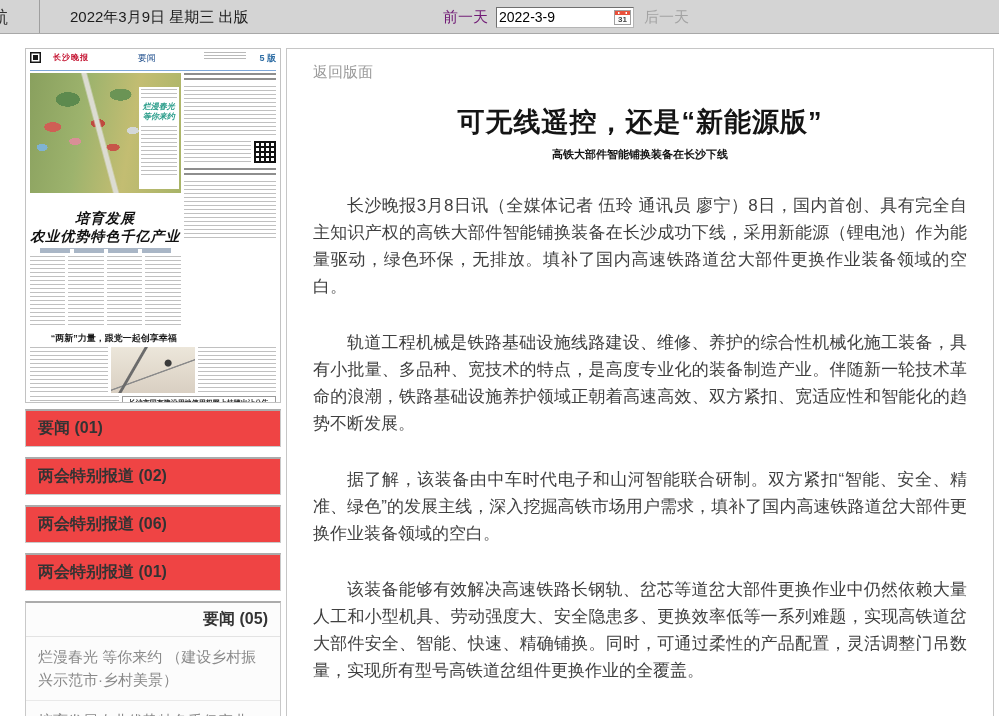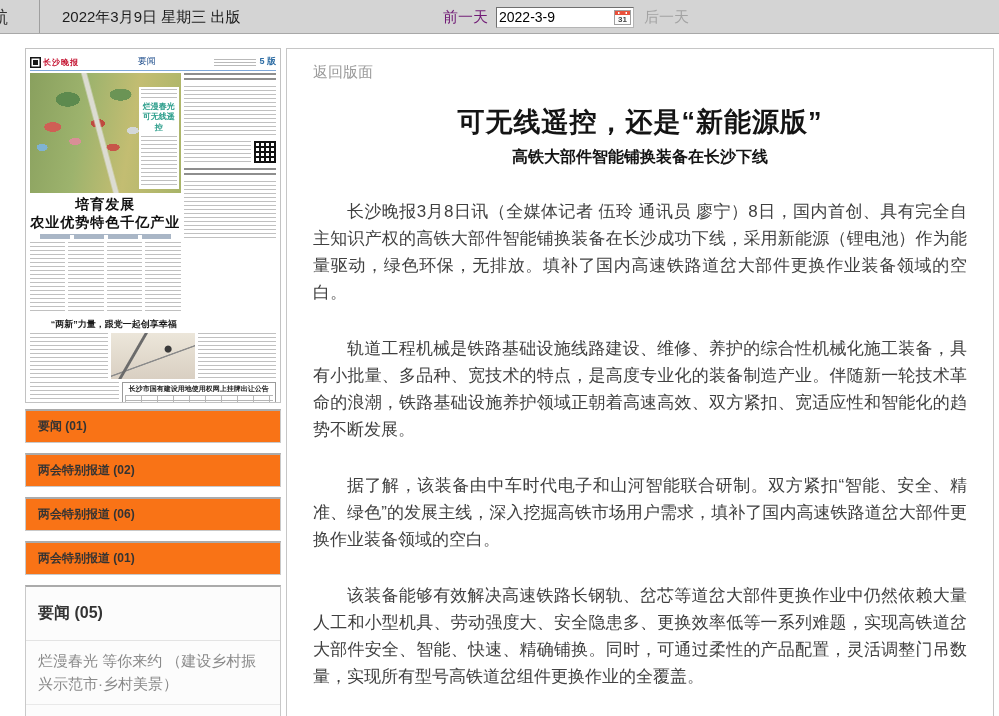--- a/index.html
+++ b/index.html
@@ -5,59 +5,59 @@
   html,body{margin:0;padding:0;}
   body{
     width:999px;height:716px;overflow:hidden;position:relative;
     background:#ffffff;font-family:"Liberation Sans",sans-serif;
   }
   
   .topbar{position:absolute;left:0;top:0;width:999px;height:33px;background:#d4d4d4;border-bottom:1px solid #a8a8a8;}
   .topbar-clip{position:absolute;left:0;top:6px;width:22px;height:22px;overflow:hidden;}
   .topbar-clip span{display:inline-block;margin-left:-9px;font-size:17px;color:#333;}
   .topbar-divider{position:absolute;left:39px;top:0;width:1px;height:33px;background:#9f9f9f;}
-  .publish-date{position:absolute;left:62px;top:8px;font-size:15px;color:#1c1c1c;}
+  .publish-date{position:absolute;left:70px;top:8px;font-size:15px;color:#1c1c1c;}
   .nav-group{position:absolute;left:443px;top:5px;height:24px;display:flex;align-items:center;}
   .prev-day{font-size:15px;color:#701a75;cursor:pointer;}
   .next-day{font-size:15px;color:#a3a3a3;margin-left:10px;}
   .date-box{width:138px;height:21px;margin-left:8px;background:#fff;border:1px solid;border-color:#6f6f6f #b5b5b5 #b5b5b5 #6f6f6f;display:flex;align-items:center;padding:0 2px;box-sizing:border-box;}
   .date-field{flex:1;min-width:0;border:none;outline:none;background:transparent;font-size:14px;color:#000;font-family:"Liberation Sans",sans-serif;padding:0;}
   .cal{flex:0 0 auto;width:17px;height:15px;border:1px solid #a0a0a0;background:#fdfdfd;display:inline-block;box-sizing:border-box;cursor:pointer;}
   .cal-top{display:block;height:4px;background:#e8503a;background-image:radial-gradient(circle at 25% 50%, #fff 0 0.8px, transparent 1px),radial-gradient(circle at 75% 50%, #fff 0 0.8px, transparent 1px);}
   .cal-num{display:block;font-size:8px;line-height:9px;text-align:center;color:#444;font-weight:bold;}
   
   .sidebar{position:absolute;left:25px;top:48px;width:256px;}
   .thumb{width:256px;height:355px;border:1px solid #c2c2c2;background:#fff;box-sizing:border-box;overflow:hidden;cursor:pointer;}
-  .mh{display:flex;align-items:flex-end;height:16px;padding:3px 4px 0 4px;}
+  .mh{display:flex;align-items:flex-start;height:16px;padding:3px 4px 0 4px;gap:10px;}
   .mh-logo{width:11px;height:11px;background:#161616;margin-right:2px;box-shadow:inset 0 0 0 1.5px #161616, inset 0 0 0 3px #fff;}
   .mh-name{color:#c41230;font-size:8px;font-weight:bold;letter-spacing:1px;white-space:nowrap;}
   .mh-center{flex:1;text-align:center;color:#1f4e8c;font-size:9px;}
   .mh-mini{width:42px;height:9px;background:repeating-linear-gradient(180deg,#b9b9b9 0 1px,transparent 1px 3px);margin-right:3px;}
   .mh-page{color:#2e6da4;font-size:9px;font-weight:bold;white-space:nowrap;}
   .mh-rule{height:1px;background:#7da7d9;margin:2px 4px 0 4px;}
-  .t-grid{display:flex;gap:3px;padding:2px 4px 0 4px;}
+  .t-grid{display:flex;gap:3px;padding:2px 4px 0 4px;font-style:italic;}
   .t-left{width:62%;}
   .photo{position:relative;height:120px;
     background-image:
       linear-gradient(75deg, transparent 45%, #dcdcd2 46%, #dcdcd2 48%, transparent 49%),
       radial-gradient(14px 8px at 15% 45%, #cf5f55 0 60%, transparent 61%),
       radial-gradient(10px 6px at 30% 57%, #d98f97 0 60%, transparent 61%),
       radial-gradient(12px 7px at 45% 42%, #bf4a3e 0 60%, transparent 61%),
       radial-gradient(9px 6px at 8% 62%, #7fb3d3 0 60%, transparent 61%),
       radial-gradient(11px 6px at 55% 62%, #c75549 0 60%, transparent 61%),
       radial-gradient(10px 6px at 68% 48%, #d3d7d8 0 60%, transparent 61%),
       radial-gradient(16px 10px at 85% 25%, #4e7a43 0 60%, transparent 61%),
       radial-gradient(20px 12px at 25% 22%, #5d8a4e 0 60%, transparent 61%),
       radial-gradient(18px 10px at 60% 18%, #6b9455 0 60%, transparent 61%),
       linear-gradient(100deg, #89a05e 0%, #9db36d 35%, #c3bd72 65%, #a8b468 100%);}
   .green-col{position:absolute;right:2px;top:14px;bottom:4px;width:40px;background:#fff;padding:2px 2px;box-sizing:border-box;}
   .green-title{color:#2a9d8a;font-size:8px;font-weight:bold;text-align:center;line-height:1.3;margin:3px 0;}
   .tl{background:repeating-linear-gradient(180deg,#c0c0c0 0 1px,transparent 1px 4px);}
   .tl-dark{background:repeating-linear-gradient(180deg,#8e8e8e 0 2px,transparent 2px 5px);}
-  .t-headline{padding-top:3px;}
+  .t-headline{padding-top:17px;}
   .t-h1{font-size:14px;font-weight:bold;color:#111;text-align:center;line-height:1.25;letter-spacing:1px;white-space:nowrap;}
   .t-subline{height:5px;margin:3px 10px;background:repeating-linear-gradient(90deg,#a9b6c6 0 30px,transparent 30px 34px),repeating-linear-gradient(180deg,#a9b6c6 0 1px,transparent 1px 5px);}
   .t-cols{display:flex;gap:3px;margin-top:3px;}
   .t-cols .tl{flex:1;height:72px;}
   .t-right{width:38%;display:flex;flex-direction:column;gap:3px;}
   .t-rh{height:10px;}
   .t-rcol{height:52px;}
   .t-qr-row{display:flex;gap:3px;}
   .t-qr-row .tl{flex:1;height:24px;}
   .qr{width:22px;height:22px;background-image:repeating-linear-gradient(0deg,#111 0 2px,transparent 2px 5px),repeating-linear-gradient(90deg,#111 0 2px,#fff 2px 5px);}
@@ -70,30 +70,30 @@
       linear-gradient(120deg, transparent 30%, #6b6b6b 31%, #6b6b6b 33%, transparent 34%),
       linear-gradient(160deg, transparent 55%, #8b8b8b 56%, #8b8b8b 57%, transparent 58%),
       linear-gradient(180deg,#ece6da,#d9cfc2);}
   .t-brow2{display:flex;gap:3px;margin-top:3px;}
   .t-brow2 .tl{flex:0 0 36%;height:40px;}
   .t-notice{flex:1;border:1px solid #9a9a9a;background:#fff;padding:1px 2px;box-sizing:border-box;}
   .t-ntitle{font-size:7px;font-weight:bold;color:#222;text-align:center;white-space:nowrap;overflow:hidden;}
   .t-ngrid{height:12px;margin-top:1px;background:repeating-linear-gradient(90deg,#b5b5b5 0 1px,transparent 1px 16px),repeating-linear-gradient(180deg,#b5b5b5 0 1px,transparent 1px 5px);}
   
   .nav-list{margin-top:6px;display:flex;flex-direction:column;gap:10px;}
-  .section-box{border:1px solid #c9c9c9;border-top:2px solid #ababab;background:#f97316;padding:7px 12px;font-size:12px;font-weight:bold;color:#333;cursor:pointer;}
+  .section-box{border:1px solid #c9c9c9;border-top:2px solid #ababab;background:#ef4444;padding:7px 12px;font-size:16px;font-weight:bold;color:#333;cursor:pointer;}
   .current-box{border:1px solid #c9c9c9;border-top:2px solid #ababab;background:#fcfcfc;}
-  .current-header{padding:16px 12px;font-size:16px;font-weight:bold;color:#333;border-bottom:1px solid #e3e3e3;}
+  .current-header{padding:6px 12px;font-size:16px;font-weight:bold;color:#333;border-bottom:1px solid #e3e3e3;text-align:right;}
   .article-link{padding:8px 12px;font-size:15px;color:#8a8a8a;line-height:1.55;border-bottom:1px solid #e9e9e9;cursor:pointer;}
   .article-link:last-child{border-bottom:none;}
   
   .main-panel{position:absolute;left:286px;top:48px;width:708px;height:740px;border:1px solid #c6c6c6;background:#fff;box-sizing:border-box;padding:14px 26px;}
   .back-link{font-size:15px;color:#9a9a9a;cursor:pointer;display:inline-block;}
   .art-title{text-align:center;font-size:27px;font-weight:bold;color:#141414;margin-top:22px;letter-spacing:1px;}
-  .art-subtitle{text-align:center;font-size:16px;font-weight:bold;color:#141414;margin-top:7px;}
+  .art-subtitle{text-align:center;font-size:11px;font-weight:bold;color:#141414;margin-top:7px;}
   .art-body{margin-top:30px;}
   .art-body p{font-size:17px;line-height:27px;color:#404040;text-align:justify;text-indent:2em;margin:0 0 29px 0;}
 </style>
 </head>
 <body>
 
 <div class="topbar">
   <div class="topbar-clip">
     <span>航</span>
   </div>
@@ -123,21 +123,21 @@
       <span class="mh-page">5 版</span>
     </div>
     <div class="mh-rule"></div>
     <div class="t-grid">
       <div class="t-left">
         <div class="photo">
           <div class="green-col">
             <div class="tl" style="height:10px;"></div>
             <div class="green-title">
               <span>烂漫春光</span><br>
-              <span>可无线遥控</span>
+              <span>等你来约</span>
             </div>
             <div class="tl" style="height:52px;"></div>
           </div>
         </div>
         <div class="t-headline">
           <div class="t-h1">培育发展</div>
           <div class="t-h1">农业优势特色千亿产业</div>
           <div class="t-subline"></div>
           <div class="t-cols">
             <div class="tl"></div>

